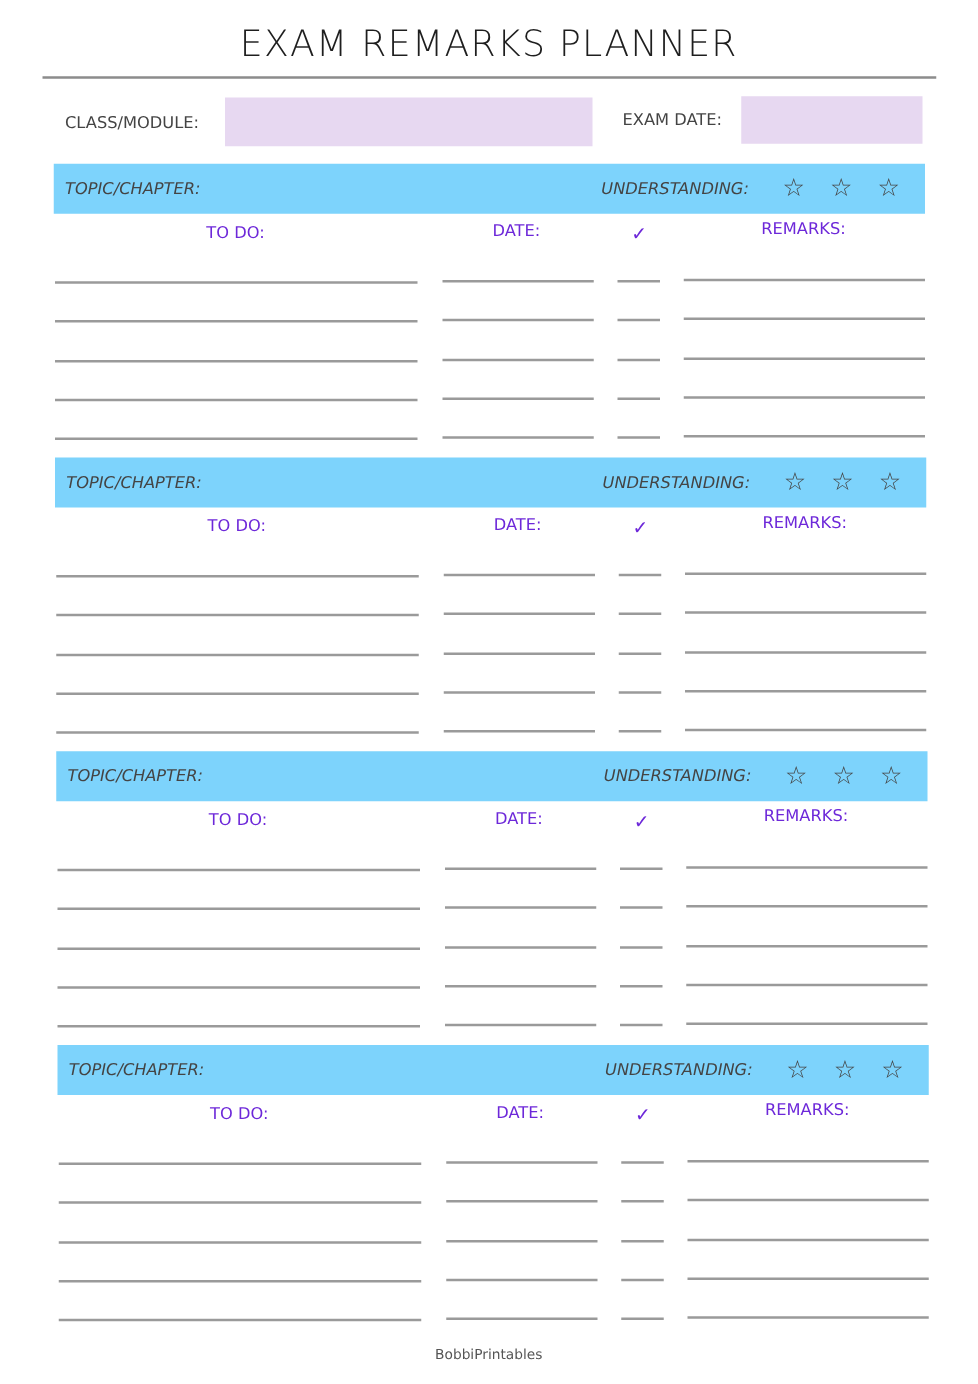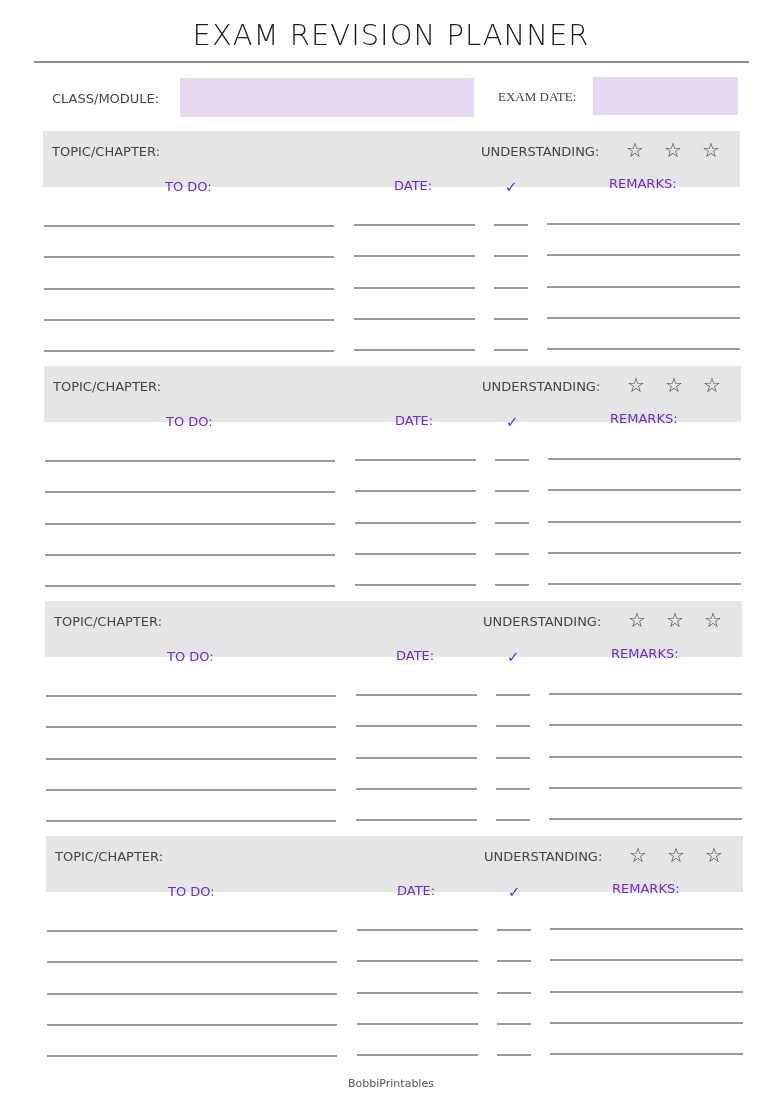--- a/index.html
+++ b/index.html
@@ -3,38 +3,38 @@
 <meta charset="utf-8">
 <style>
   html, body { margin: 0; padding: 0; background: #ffffff; }
   body { width: 782px; height: 1107px; position: relative; overflow: hidden;
          font-family: "DejaVu Sans", sans-serif; color: #3a3a3a; }
   .title { position: absolute; top: 18px; left: 0; width: 782px; text-align: center;
            font-size: 29px; font-weight: 300; letter-spacing: 1px; color: #1e1e1e; }
   .title-rule { position: absolute; top: 61px; left: 34px; width: 715px; height: 2px; background: #8c8c8c; }
   .label { position: absolute; font-size: 13px; color: #444; letter-spacing: 0; }
   .field { position: absolute; background: #e7d8f1; }
-  .band { position: absolute; height: 56px; background: #e5e5e5; }
+  .band { position: absolute; height: 40px; background: #7dd3fc; font-style: italic; }
   .band .topic { position: absolute; left: 9px; top: 13px; font-size: 13px; color: #444; }
   .band .und { position: absolute; top: 13px; font-size: 13px; color: #444; text-align: right; }
   .star { position: absolute; top: 7px; font-size: 20px; color: #444; }
   .colhead { position: absolute; font-size: 13px; color: #6d28d9; }
   .line { position: absolute; height: 2px; background: #9a9a9a; }
   .footer { position: absolute; top: 1077px; left: 0; width: 782px; text-align: center;
             font-size: 11px; color: #555; }
 </style>
 </head>
 <body>
 
-<div class="title">EXAM REVISION PLANNER</div>
+<div class="title">EXAM REMARKS PLANNER</div>
 <div class="title-rule"></div>
 
 <div class="label" style="left:52px;top:91px;">CLASS/MODULE:</div>
 <div class="field" style="left:180px;top:78px;width:294px;height:39px;"></div>
-<div class="label" style="left:498px;top:89px;font-family:Liberation Serif, serif;">EXAM DATE:</div>
+<div class="label" style="left:498px;top:89px;">EXAM DATE:</div>
 <div class="field" style="left:593px;top:77px;width:145px;height:38px;"></div>
 
 <div id="sections">
     <div>
       <div class="band" style="left:43px;top:131px;width:697px;">
             <span class="topic">TOPIC/CHAPTER:</span>
             <span class="und" style="left:438px;">UNDERSTANDING:</span>
             <span class="star" style="left:583px;">☆</span>
             <span class="star" style="left:621px;">☆</span>
             <span class="star" style="left:659px;">☆</span>

